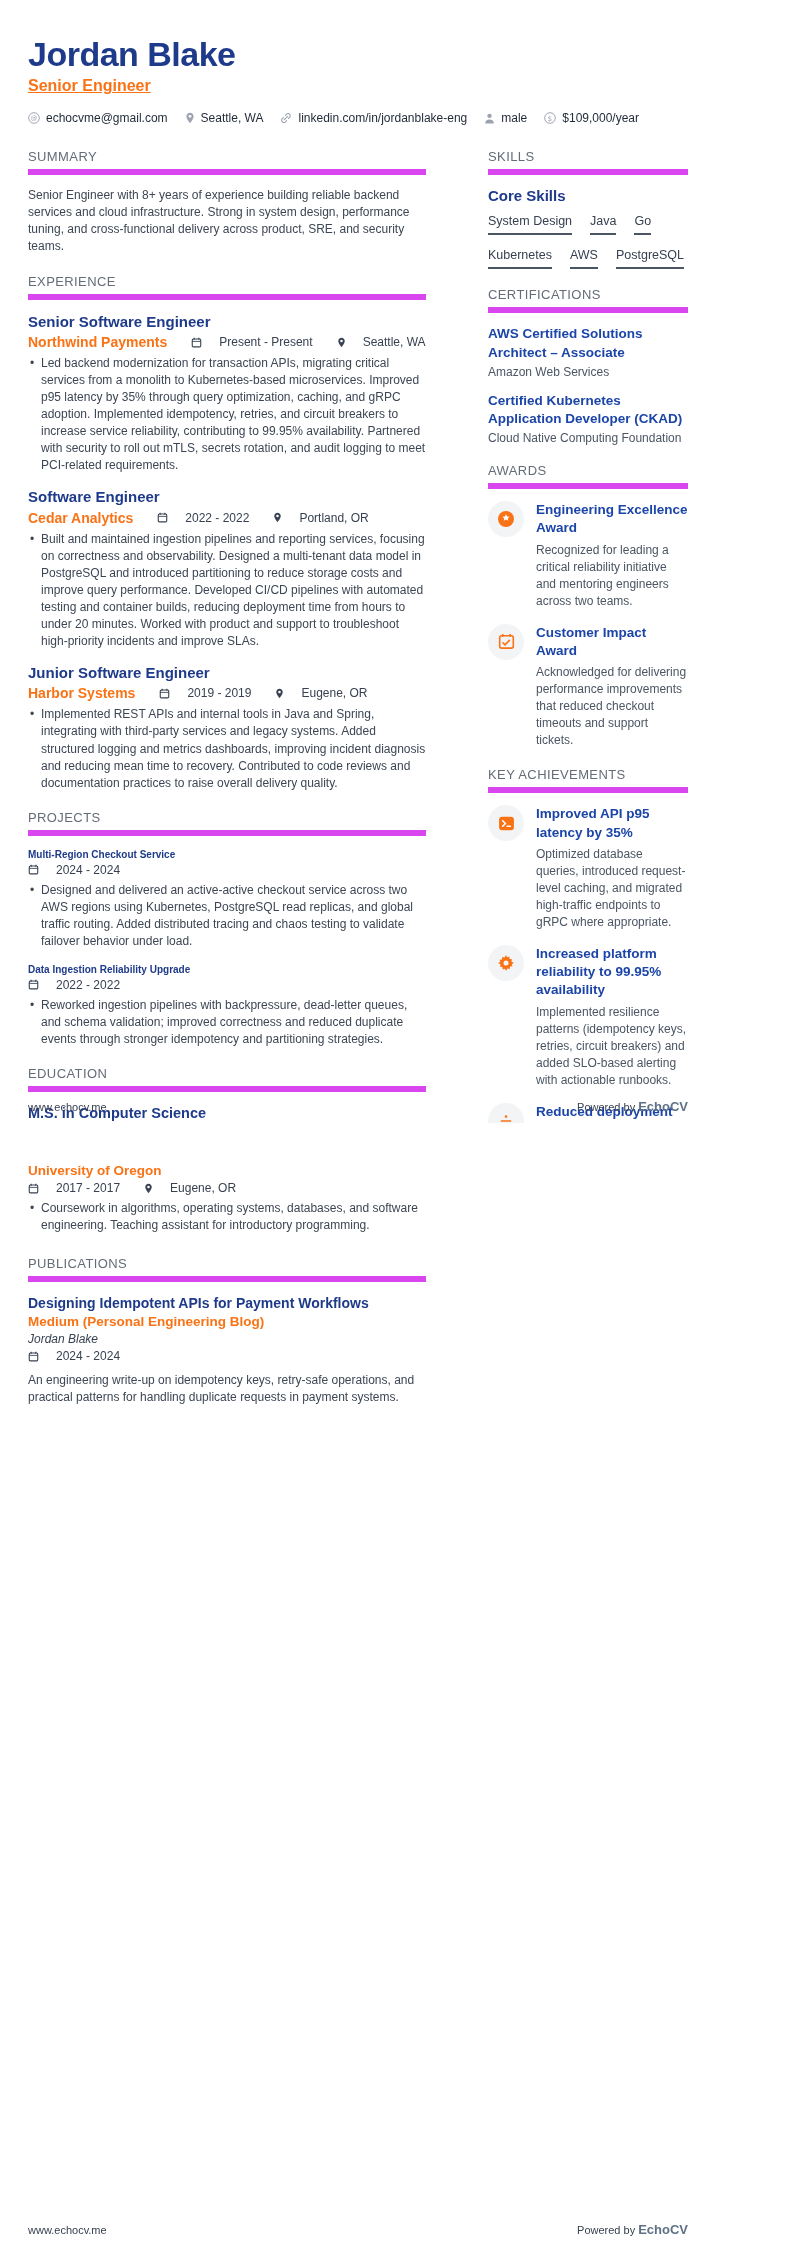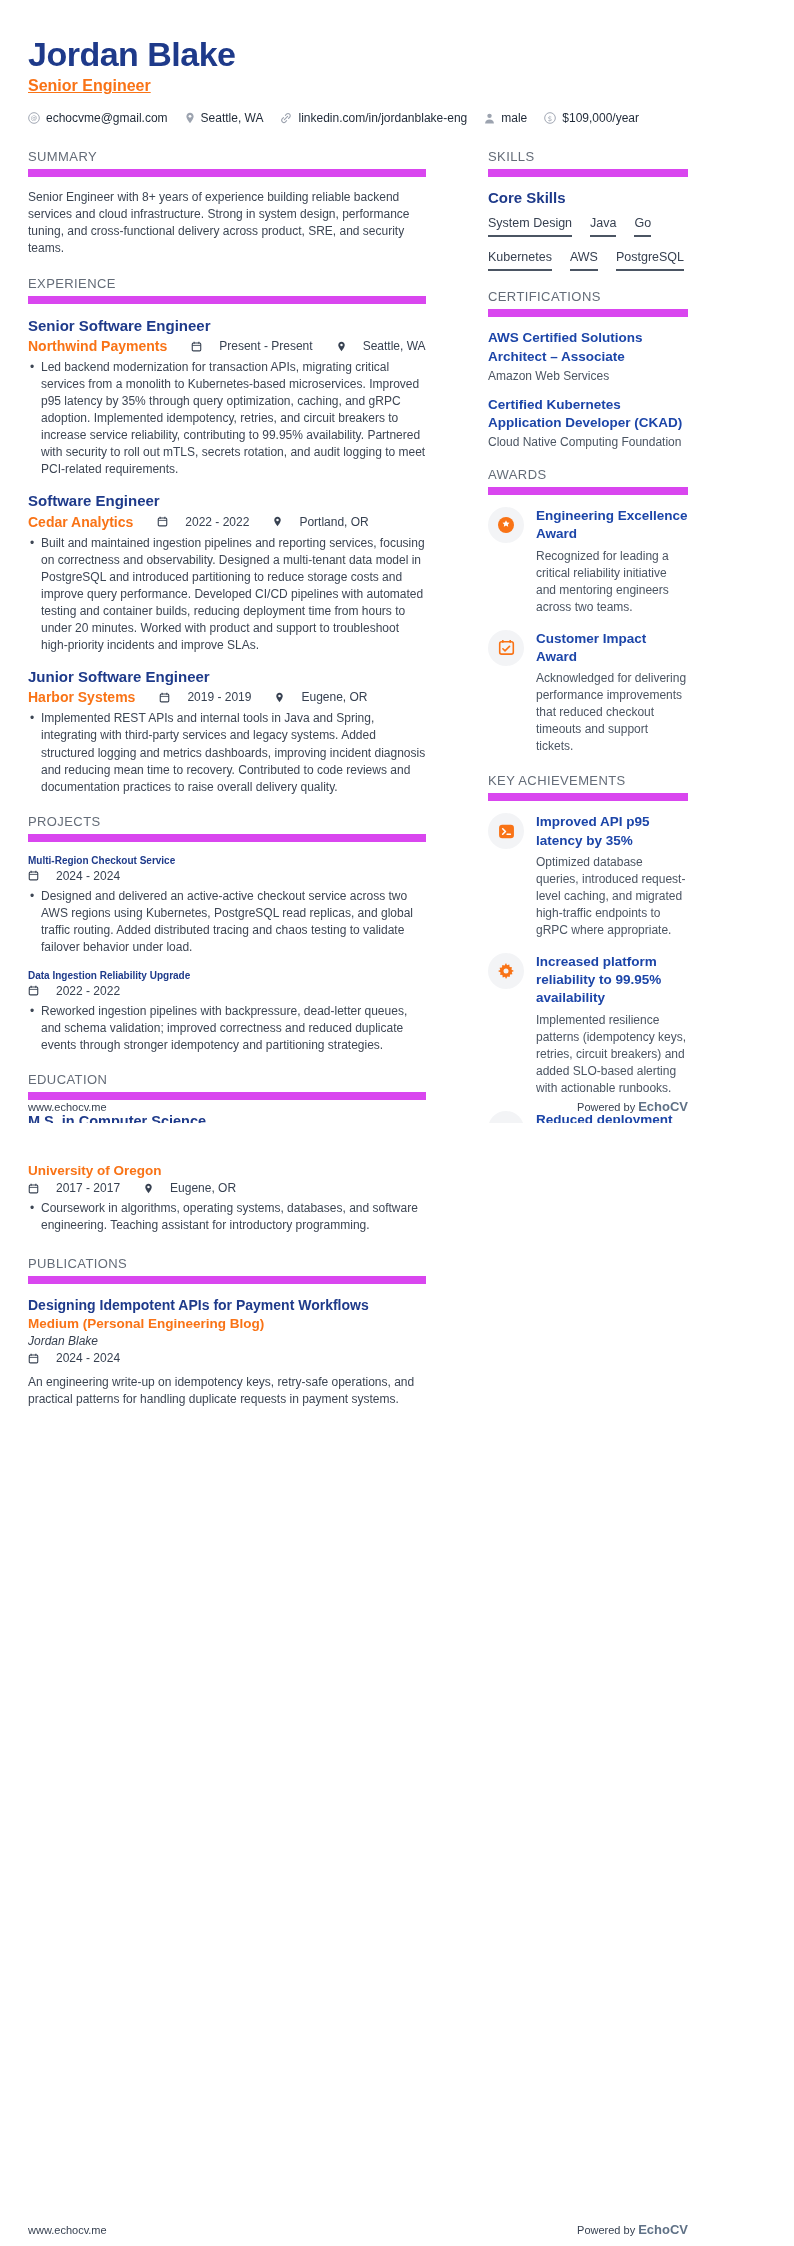--- a/index.html
+++ b/index.html
@@ -16,21 +16,21 @@
   .contact { display:inline-flex; align-items:center; gap:6px; }
   .cicon { color:#9ca3af; display:inline-flex; align-items:center; font-size:11px; line-height:1; }
 
   
   .columns { display:flex; gap:62px; margin-top:24px; }
   .col-left { width:398px; flex:0 0 398px; }
   .col-right { flex:1; min-width:0; }
 
   .sec { margin-bottom:18px; }
   .sec-head { font-size:13px; letter-spacing:0.4px; color:#646c78; font-weight:500;
-              padding-bottom:5px; border-bottom:8px solid #d946ef; margin-bottom:12px; }
+              padding-bottom:5px; border-bottom:6px solid #d946ef; margin-bottom:12px; }
 
   .body-text { font-size:12px; line-height:1.42; color:#3d4654; }
 
   .entry { margin-bottom:13px; }
   .role { font-size:15px; font-weight:700; color:#1e3a8a; line-height:1.3; }
   .meta-row { display:flex; align-items:center; gap:24px; margin-top:3px; flex-wrap:wrap; }
   .company { font-size:14px; font-weight:700; color:#f97316; }
   .school { font-size:13.5px; font-weight:700; color:#f97316; }
   .meta { display:inline-flex; align-items:center; gap:17px; font-size:12px; color:#374151; }
   .micon { color:#374151; display:inline-flex; }

